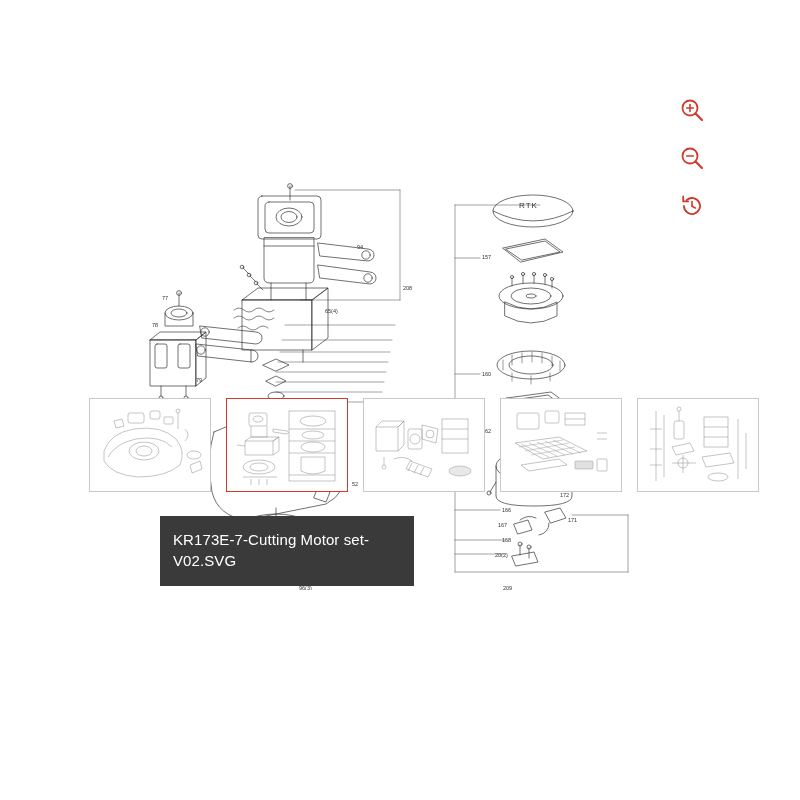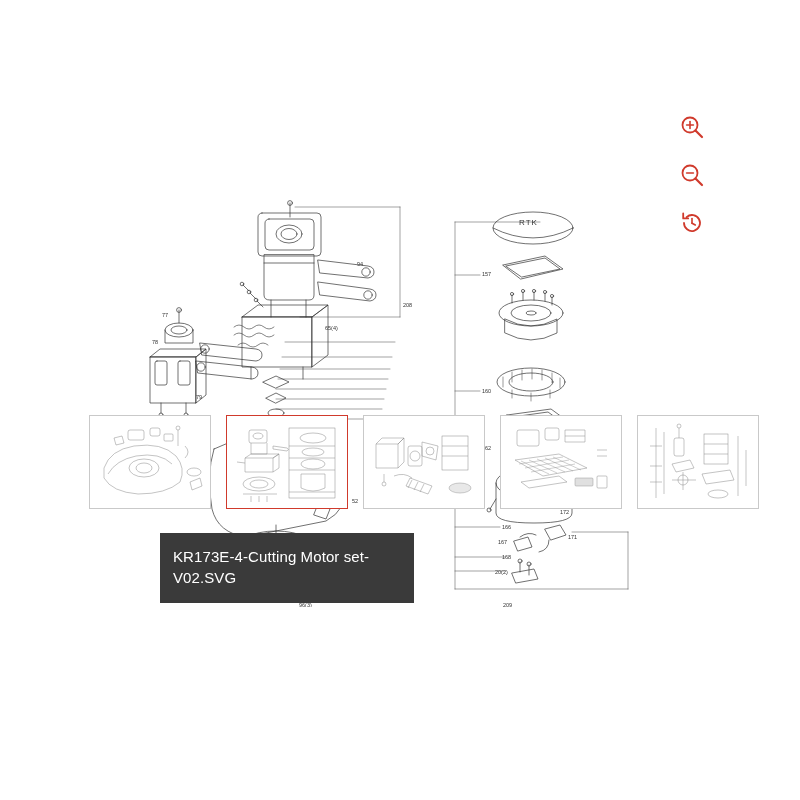--- a/index.html
+++ b/index.html
@@ -7,21 +7,20 @@
     margin: 0; padding: 0;
     width: 800px; height: 800px;
     background: #ffffff;
     font-family: "Liberation Sans", sans-serif;
     overflow: hidden;
   }
   #viewer {
     position: relative;
     width: 800px; height: 596px;
     background: #ffffff;
-    margin-top: 17px;
   }
 
   
   .toolbar {
     position: absolute;
     top: 96px; right: 88px;
     width: 40px;
     display: flex;
     flex-direction: column;
     align-items: center;
@@ -337,21 +336,21 @@
     <div class="tool-btn" title="Reset view">
       <svg width="26" height="26" viewBox="0 0 26 26">
         <path d="M5 13 a8 8 0 1 0 2.6 -5.9" fill="none" stroke="#d03a2c" stroke-width="1.8" stroke-linecap="round"></path>
         <polyline points="4.2,3.4 4.2,8.4 9.2,8.4" fill="none" stroke="#d03a2c" stroke-width="1.8" stroke-linecap="round" stroke-linejoin="round"></polyline>
         <line x1="13" y1="8.6" x2="13" y2="13.2" stroke="#d03a2c" stroke-width="1.6" stroke-linecap="round"></line>
         <line x1="13" y1="13.2" x2="16.3" y2="15" stroke="#d03a2c" stroke-width="1.6" stroke-linecap="round"></line>
       </svg>
     </div>
   </div>
 
-  <div class="caption">KR173E-4-Cutting Motor set-V02.SVG</div>
+  <div class="caption">KR173E-7-Cutting Motor set-V02.SVG</div>
 
   <div class="thumbs">
 
     <div class="thumb">
       <svg width="122" height="94" viewBox="0 0 122 94">
         <g fill="none" stroke="#888" stroke-width="0.5">
           <path d="M14 52 Q20 34 44 30 Q72 26 86 40 Q96 52 90 66 Q76 78 48 78 Q22 76 14 62 Z"></path>
           <path d="M18 58 Q26 44 46 40 Q70 36 82 48"></path>
           <ellipse cx="54" cy="52" rx="15" ry="9"></ellipse>
           <ellipse cx="54" cy="52" rx="8" ry="5"></ellipse>

